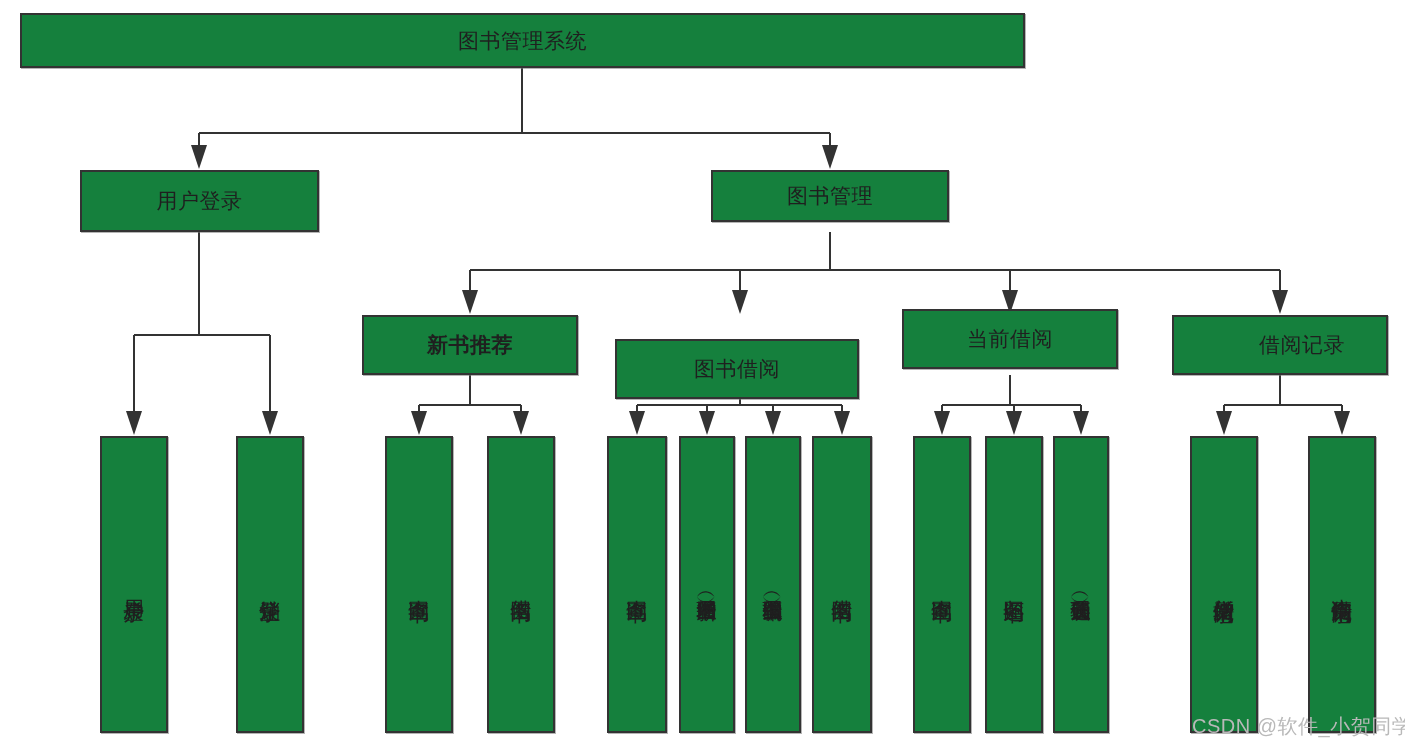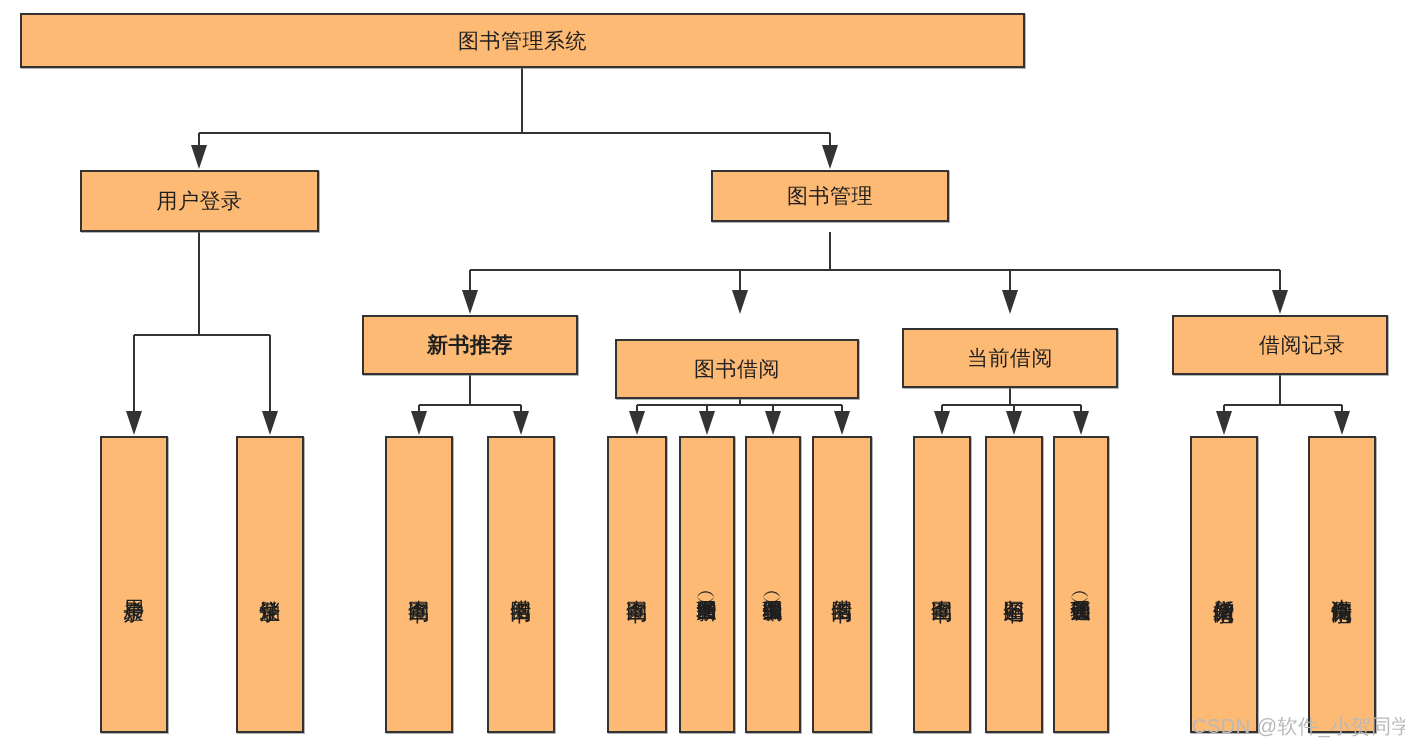--- a/index.html
+++ b/index.html
@@ -17,21 +17,21 @@
   #diagram-root {
     position: absolute;
     left: 0;
     top: 0;
     width: 1405px;
     height: 747px;
   }
   .node-box {
     position: absolute;
     box-sizing: border-box;
-    background: #fdba74;
+    background: #15803d;
     border: 2px solid #333333;
     box-shadow: 1px 1px 0 0 rgba(120,120,120,0.55);
     display: flex;
     align-items: center;
     justify-content: center;
   }
   .node-label-h {
     font-size: 21px;
     color: #1f1f1f;
     line-height: 1.1;
@@ -152,21 +152,21 @@
       </div>
       <div class="node-box" style="left: 711px; top: 170px; width: 238px; height: 52px;">
         <span class="node-label-h">图书管理</span>
       </div>
       <div class="node-box" style="left: 362px; top: 315px; width: 216px; height: 60px; font-weight: bold;">
         <span class="node-label-h">新书推荐</span>
       </div>
       <div class="node-box" style="left: 615px; top: 315px; width: 244px; height: 60px; margin-top: 24px;">
         <span class="node-label-h">图书借阅</span>
       </div>
-      <div class="node-box" style="left: 902px; top: 328px; width: 216px; height: 60px;">
+      <div class="node-box" style="left: 902px; top: 309px; width: 216px; height: 60px;">
         <span class="node-label-h">当前借阅</span>
       </div>
       <div class="node-box" style="left: 1172px; top: 315px; width: 216px; height: 60px; padding-left: 44px;">
         <span class="node-label-h">借阅记录</span>
       </div>
       <div class="node-box" style="left: 100px; top: 436px; width: 68px; height: 297px;">
         <span class="node-label-v">用户登录</span>
       </div>
       <div class="node-box" style="left: 236px; top: 436px; width: 68px; height: 297px;">
         <span class="node-label-v">注销登录</span>

